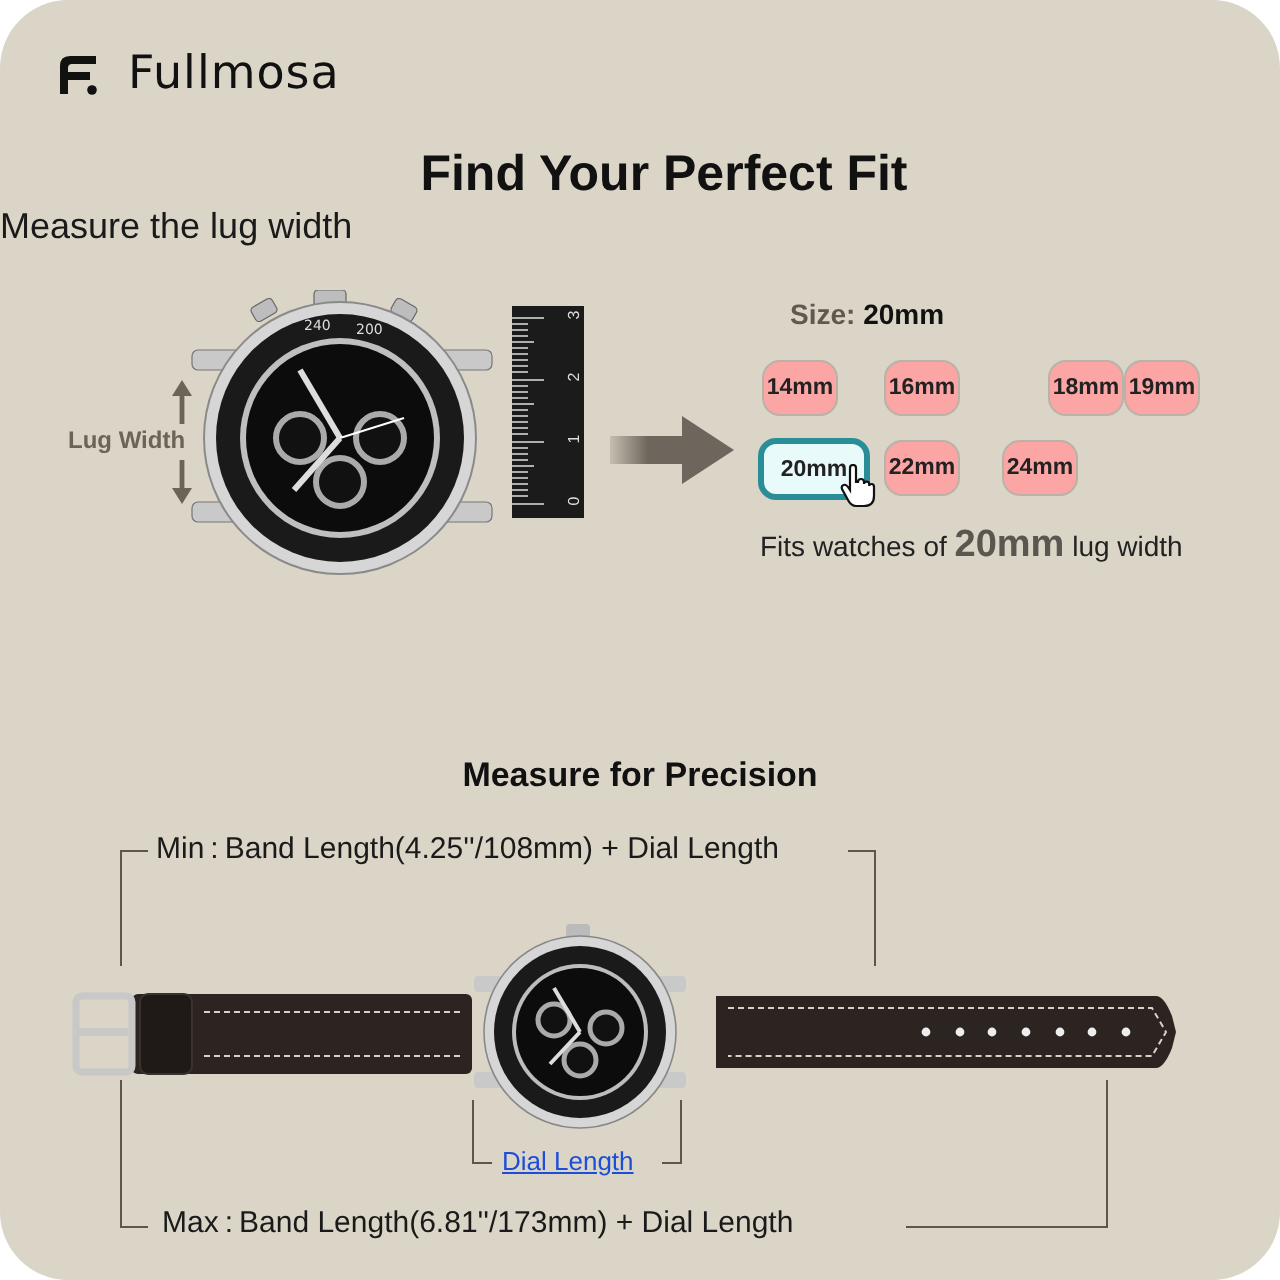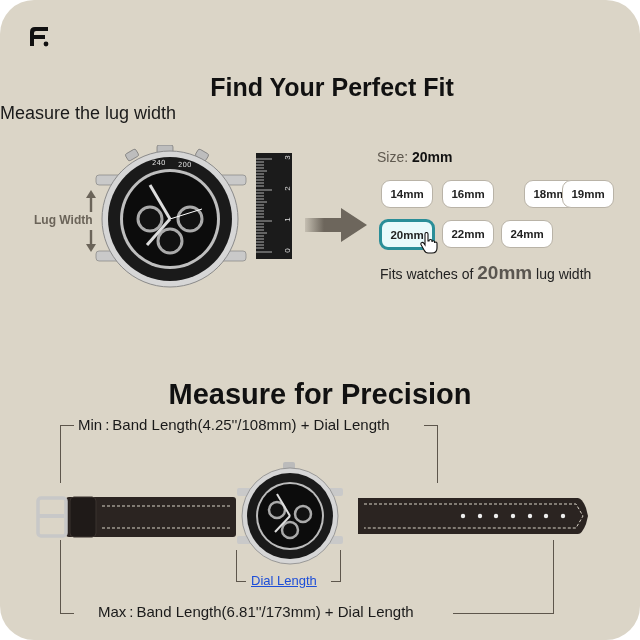--- a/index.html
+++ b/index.html
@@ -9,42 +9,43 @@
   .logo-mark{width:22px;height:24px;position:relative;}
   .logo-text{font-family:"DejaVu Sans",sans-serif;font-size:23px;color:#111;letter-spacing:0.5px;font-weight:normal;}
   .h1{position:absolute;left:0;width:640px;text-align:center;top:73px;font-size:25px;font-weight:bold;color:#111;padding-left:12px;}
   .sub{position:absolute;left:0;width:640px;text-align:left;top:103px;font-size:18px;color:#1a1a1a;}
   .lug-label{position:absolute;left:34px;top:213px;font-size:12px;font-weight:bold;color:#6b6459;}
   .watch-top{position:absolute;left:92px;top:145px;}
   .ruler{position:absolute;left:256px;top:153px;width:36px;height:106px;background:#1b1b1b;}
   .ruler-ticks{position:absolute;left:0;top:4px;width:22px;height:98px;}
   .ruler-num{position:absolute;right:3px;font-size:8px;color:#ddd;transform:rotate(-90deg);}
   .big-arrow{position:absolute;left:305px;top:208px;}
-  .size-label{position:absolute;left:377px;top:149px;font-size:14px;color:#5f594f;font-weight:normal;}
+  .size-label{position:absolute;left:395px;top:149px;font-size:14px;color:#5f594f;font-weight:bold;}
   .size-label b{color:#111;}
-  .chip{position:absolute;height:28px;width:52px;border-radius:9px;background:#ffffff;border:1.5px solid #b9b3a7;box-sizing:border-box;display:flex;align-items:center;justify-content:center;font-size:11.5px;font-weight:bold;color:#222;}
+  .chip{position:absolute;height:28px;width:38px;border-radius:9px;background:#fca5a5;border:1.5px solid #b9b3a7;box-sizing:border-box;display:flex;align-items:center;justify-content:center;font-size:11.5px;font-weight:bold;color:#222;}
   .chip.selected{background:#e9fafb;border:3px solid #2a8e98;}
   .cursor{position:absolute;left:420px;top:232px;}
   .fits{position:absolute;left:380px;top:262px;font-size:14px;color:#222;}
   .fits .hl{font-size:19px;font-weight:bold;color:#5a5650;}
-  .h2{position:absolute;left:0;width:640px;text-align:center;top:378px;font-size:29px;font-weight:bold;color:#111;}
+  .h2{position:absolute;left:0;width:640px;text-align:center;top:378px;font-size:17px;font-weight:bold;color:#111;}
   .bracket-line{position:absolute;background:#5d564c;}
   .lbl{position:absolute;font-size:15px;color:#1a1a1a;white-space:nowrap;}
   .lbl-sm{position:absolute;font-size:13px;color:#1d4ed8;white-space:nowrap;text-decoration:underline;}
 </style>
 </head>
 <body>
 
 <div class="card">
 
   <div class="logo">
     <svg class="logo-mark" width="22" height="24" viewBox="0 0 22 24">
       <path d="M2 22 L2 8 Q2 3 7 3 L20 3 L20 7 L8 7 Q6 7 6 9 L6 11 L17 11 L17 15 L6 15 L6 22 Z" fill="#111"></path>
       <circle cx="18" cy="20" r="2.4" fill="#111"></circle>
     </svg>
+    <span class="logo-text">Fullmosa</span>
   </div>
 
   <div class="h1">Find Your Perfect Fit</div>
   <div class="sub">Measure the lug width</div>
 
   <div class="lug-label">Lug Width</div>
   <svg style="position:absolute;left:86px;top:190px;" width="10" height="62">
     <polygon points="5,0 0,8 10,8" fill="#6b6459"></polygon>
     <rect x="3.8" y="8" width="2.4" height="14" fill="#6b6459"></rect>
     <rect x="3.8" y="40" width="2.4" height="14" fill="#6b6459"></rect>
@@ -210,17 +211,17 @@
   <div class="bracket-line" style="left:236px;top:550px;width:1.2px;height:31px;"></div>
   <div class="bracket-line" style="left:236px;top:581px;width:10px;height:1.2px;"></div>
   <div class="bracket-line" style="left:340px;top:550px;width:1.2px;height:31px;"></div>
   <div class="bracket-line" style="left:331px;top:581px;width:10px;height:1.2px;"></div>
   <div class="lbl-sm" style="left:251px;top:573px;">Dial Length</div>
 
   <div class="bracket-line" style="left:60px;top:540px;width:1.2px;height:73px;"></div>
   <div class="bracket-line" style="left:60px;top:613px;width:14px;height:1.2px;"></div>
   <div class="bracket-line" style="left:453px;top:613px;width:100px;height:1.2px;"></div>
   <div class="bracket-line" style="left:553px;top:540px;width:1.2px;height:74px;"></div>
-  <div class="lbl" style="left:98px;top:603px;">
+  <div class="lbl" style="left:81px;top:603px;">
     <span>Max</span><span style="padding:0 3px;">:</span><span>Band Length(6.81''/173mm) + Dial Length</span>
   </div>
 
 </div>
 
 </body></html>

